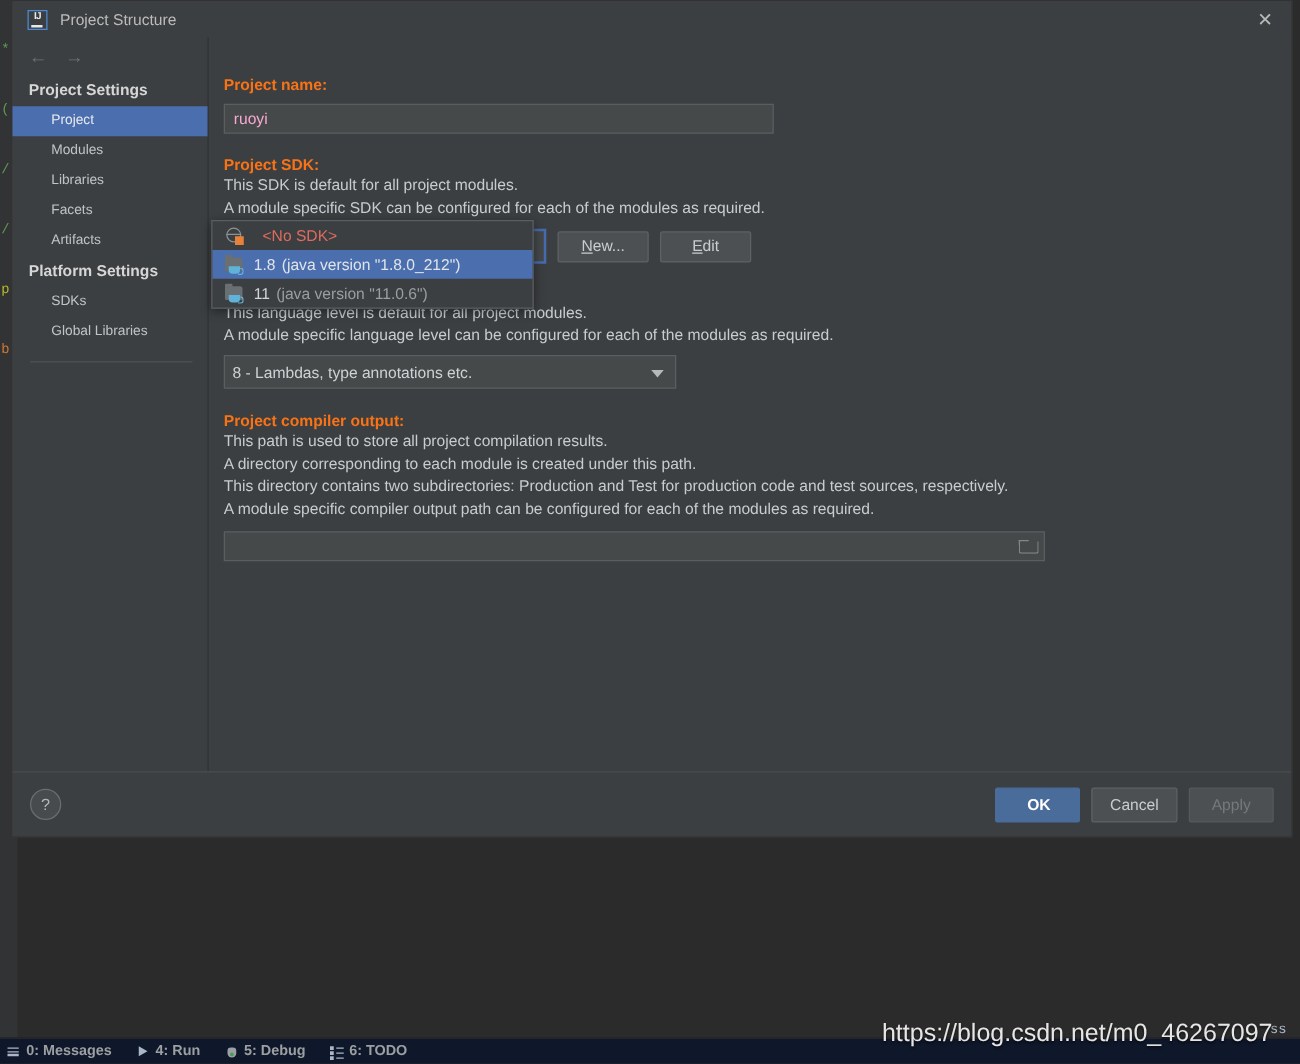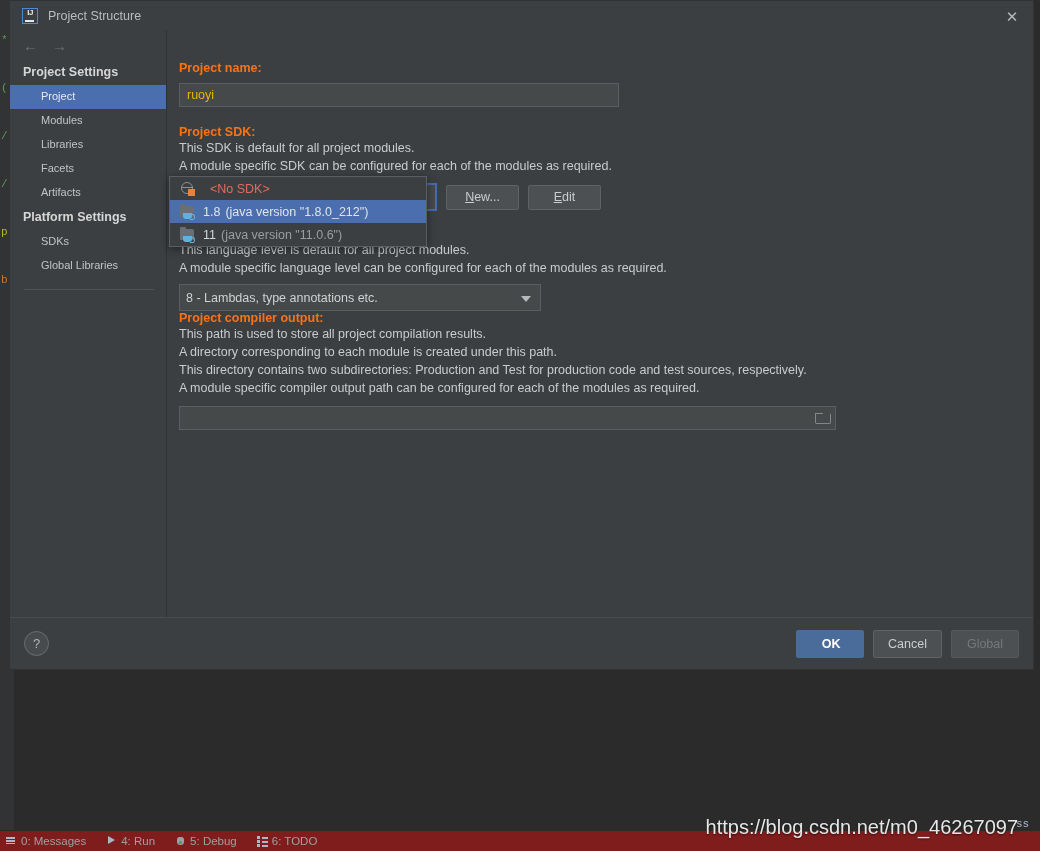--- a/index.html
+++ b/index.html
@@ -31,23 +31,23 @@
     position:absolute; right:0; top:0; width:24px; height:830px;
     background:#2b2b2b;
     font-family:"Liberation Mono", monospace; font-size:11px; line-height:16px;
     color:#a9b7c6; overflow:hidden; white-space:pre;
   }
   .ide-right-sliver span { display:block; height:16px; }
 
   
   .statusbar {
     position:absolute; left:0; bottom:0; width:1040px; height:21px;
-    background:#7f1d1d; border-top:1px solid #2b2b2b;
-    display:flex; align-items:flex-end; gap:0;
-    font-size:11.5px; color:#9da0a2;
+    background:#0f172a; border-top:1px solid #2b2b2b;
+    display:flex; align-items:center; gap:0;
+    font-size:11.5px; color:#9da0a2;font-weight:bold;
   }
   .sb-item { display:flex; align-items:center; gap:4px; padding:0 14px 0 6px; height:21px; }
   .sb-ico { display:inline-block; width:11px; height:11px; position:relative; }
   .sb-ico.lines::before, .sb-ico.lines::after {
     content:""; position:absolute; left:0; right:2px; height:1.5px; background:#a9b7c6;
   }
   .sb-ico.lines::before { top:2px; box-shadow:0 3px 0 #a9b7c6; }
   .sb-ico.lines::after { bottom:2px; }
   .sb-ico.play::before {
     content:""; position:absolute; left:2px; top:1px;
@@ -121,21 +121,21 @@
 
   
   .main { flex:1; position:relative; background:#3c3f41; padding:31px 0 0 12px; }
 
   .lbl-bold { font-size:12.5px; font-weight:bold; color:#f97316; }
   .lbl { font-size:12.5px; color:#c8cccf; line-height:18px; }
 
   .textfield {
     height:24px; background:#45494a; border:1px solid #5a5e60;
     display:flex; align-items:center; padding:0 7px;
-    font-size:12.5px; color:#eab308;
+    font-size:12.5px; color:#f9a8d4;
   }
 
   .row { display:flex; align-items:center; gap:9px; }
 
   .combo {
     height:27px; background:#45494a; border:1px solid #5a5e60;
     display:flex; align-items:center; padding:0 0 0 6px; position:relative;
     font-size:12.5px; color:#cfd2d4;
   }
   .combo.focused { border:2px solid #466bb0; background:#45494a; height:28px; }
@@ -352,21 +352,21 @@
         </div>
 
         <div class="lbl-bold" style="margin-top:16px;">Project language level:</div>
         <div class="lbl">This language level is default for all project modules.</div>
         <div class="lbl">A module specific language level can be configured for each of the modules as required.</div>
         <div class="combo" style="width:362px; margin-top:7px;">
           <span>8 - Lambdas, type annotations etc.</span>
           <span class="arrow"></span>
         </div>
 
-        <div class="lbl-bold" style="">Project compiler output:</div>
+        <div class="lbl-bold" style="margin-top:19px;">Project compiler output:</div>
         <div class="lbl">This path is used to store all project compilation results.</div>
         <div class="lbl">A directory corresponding to each module is created under this path.</div>
         <div class="lbl">This directory contains two subdirectories: Production and Test for production code and test sources, respectively.</div>
         <div class="lbl">A module specific compiler output path can be configured for each of the modules as required.</div>
         <div class="pathfield" style="width:657px; margin-top:9px;">
           <span class="folder-btn"></span>
         </div>
 
         <div class="dropdown" style="left:2px; top:146px; width:258px;">
           <div class="dd-item">
@@ -397,21 +397,21 @@
       </div>
     </div>
 
     <div class="footer">
       <div class="help-btn">
         <span>?</span>
       </div>
       <div class="footer-actions">
         <div class="fbtn primary">OK</div>
         <div class="fbtn">Cancel</div>
-        <div class="fbtn disabled">Global</div>
+        <div class="fbtn disabled">Apply</div>
       </div>
     </div>
   </div>
 
   <div class="statusbar">
     <div class="sb-item">
       <span class="sb-ico lines"></span>
       <span>0: Messages</span>
     </div>
     <div class="sb-item">

